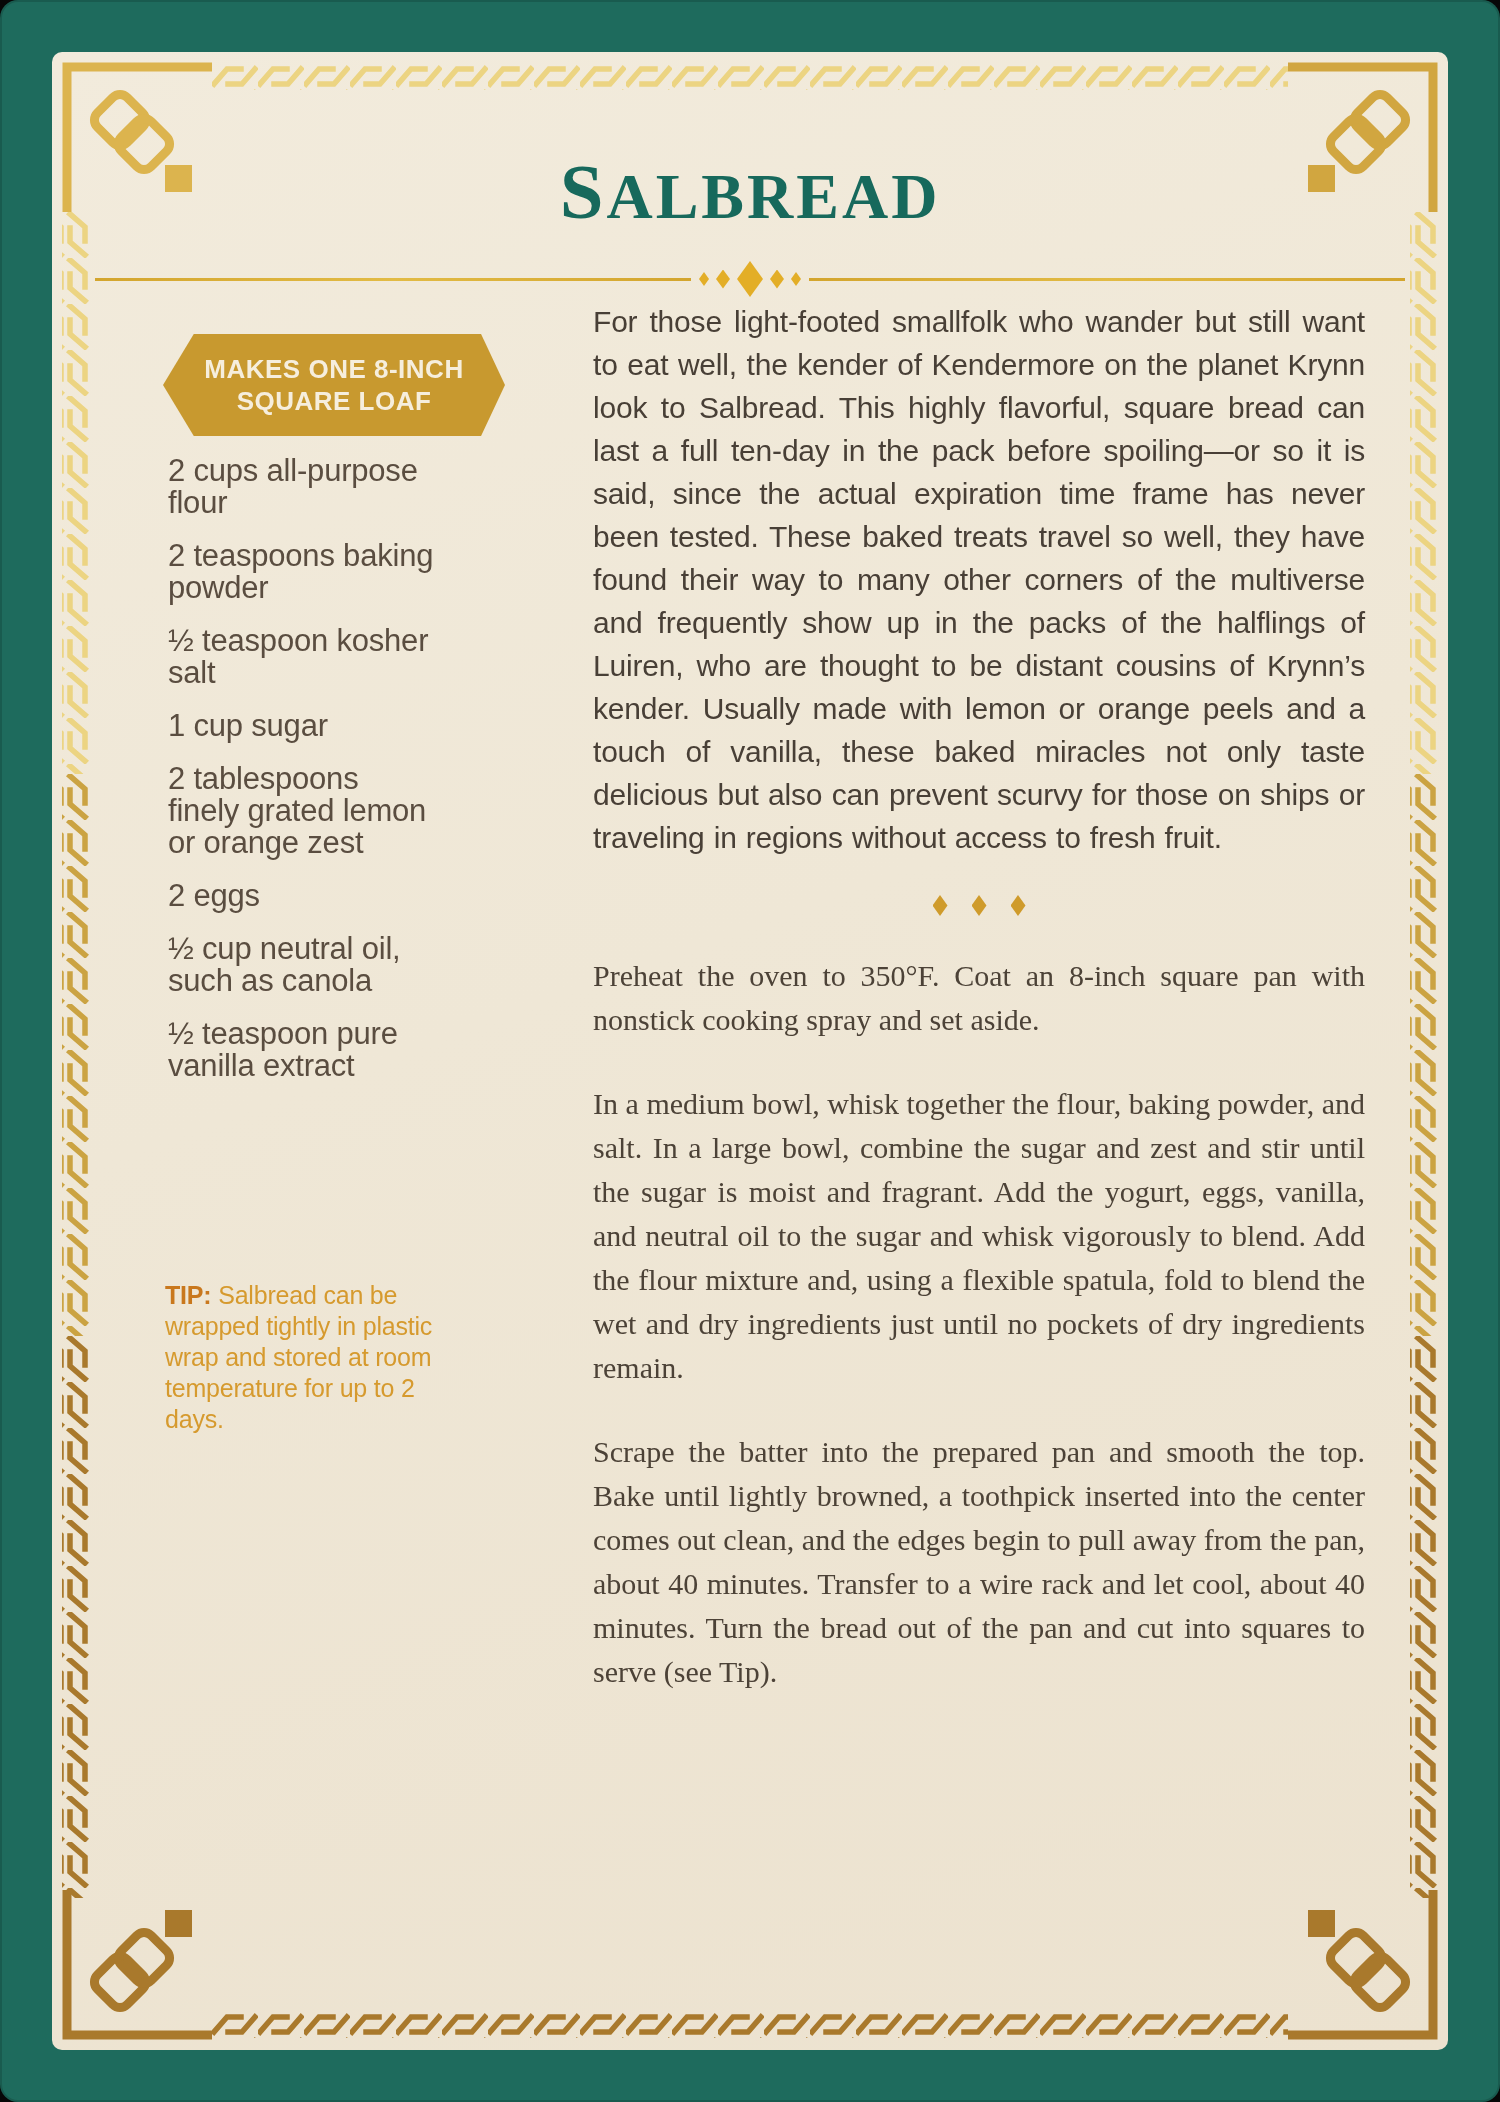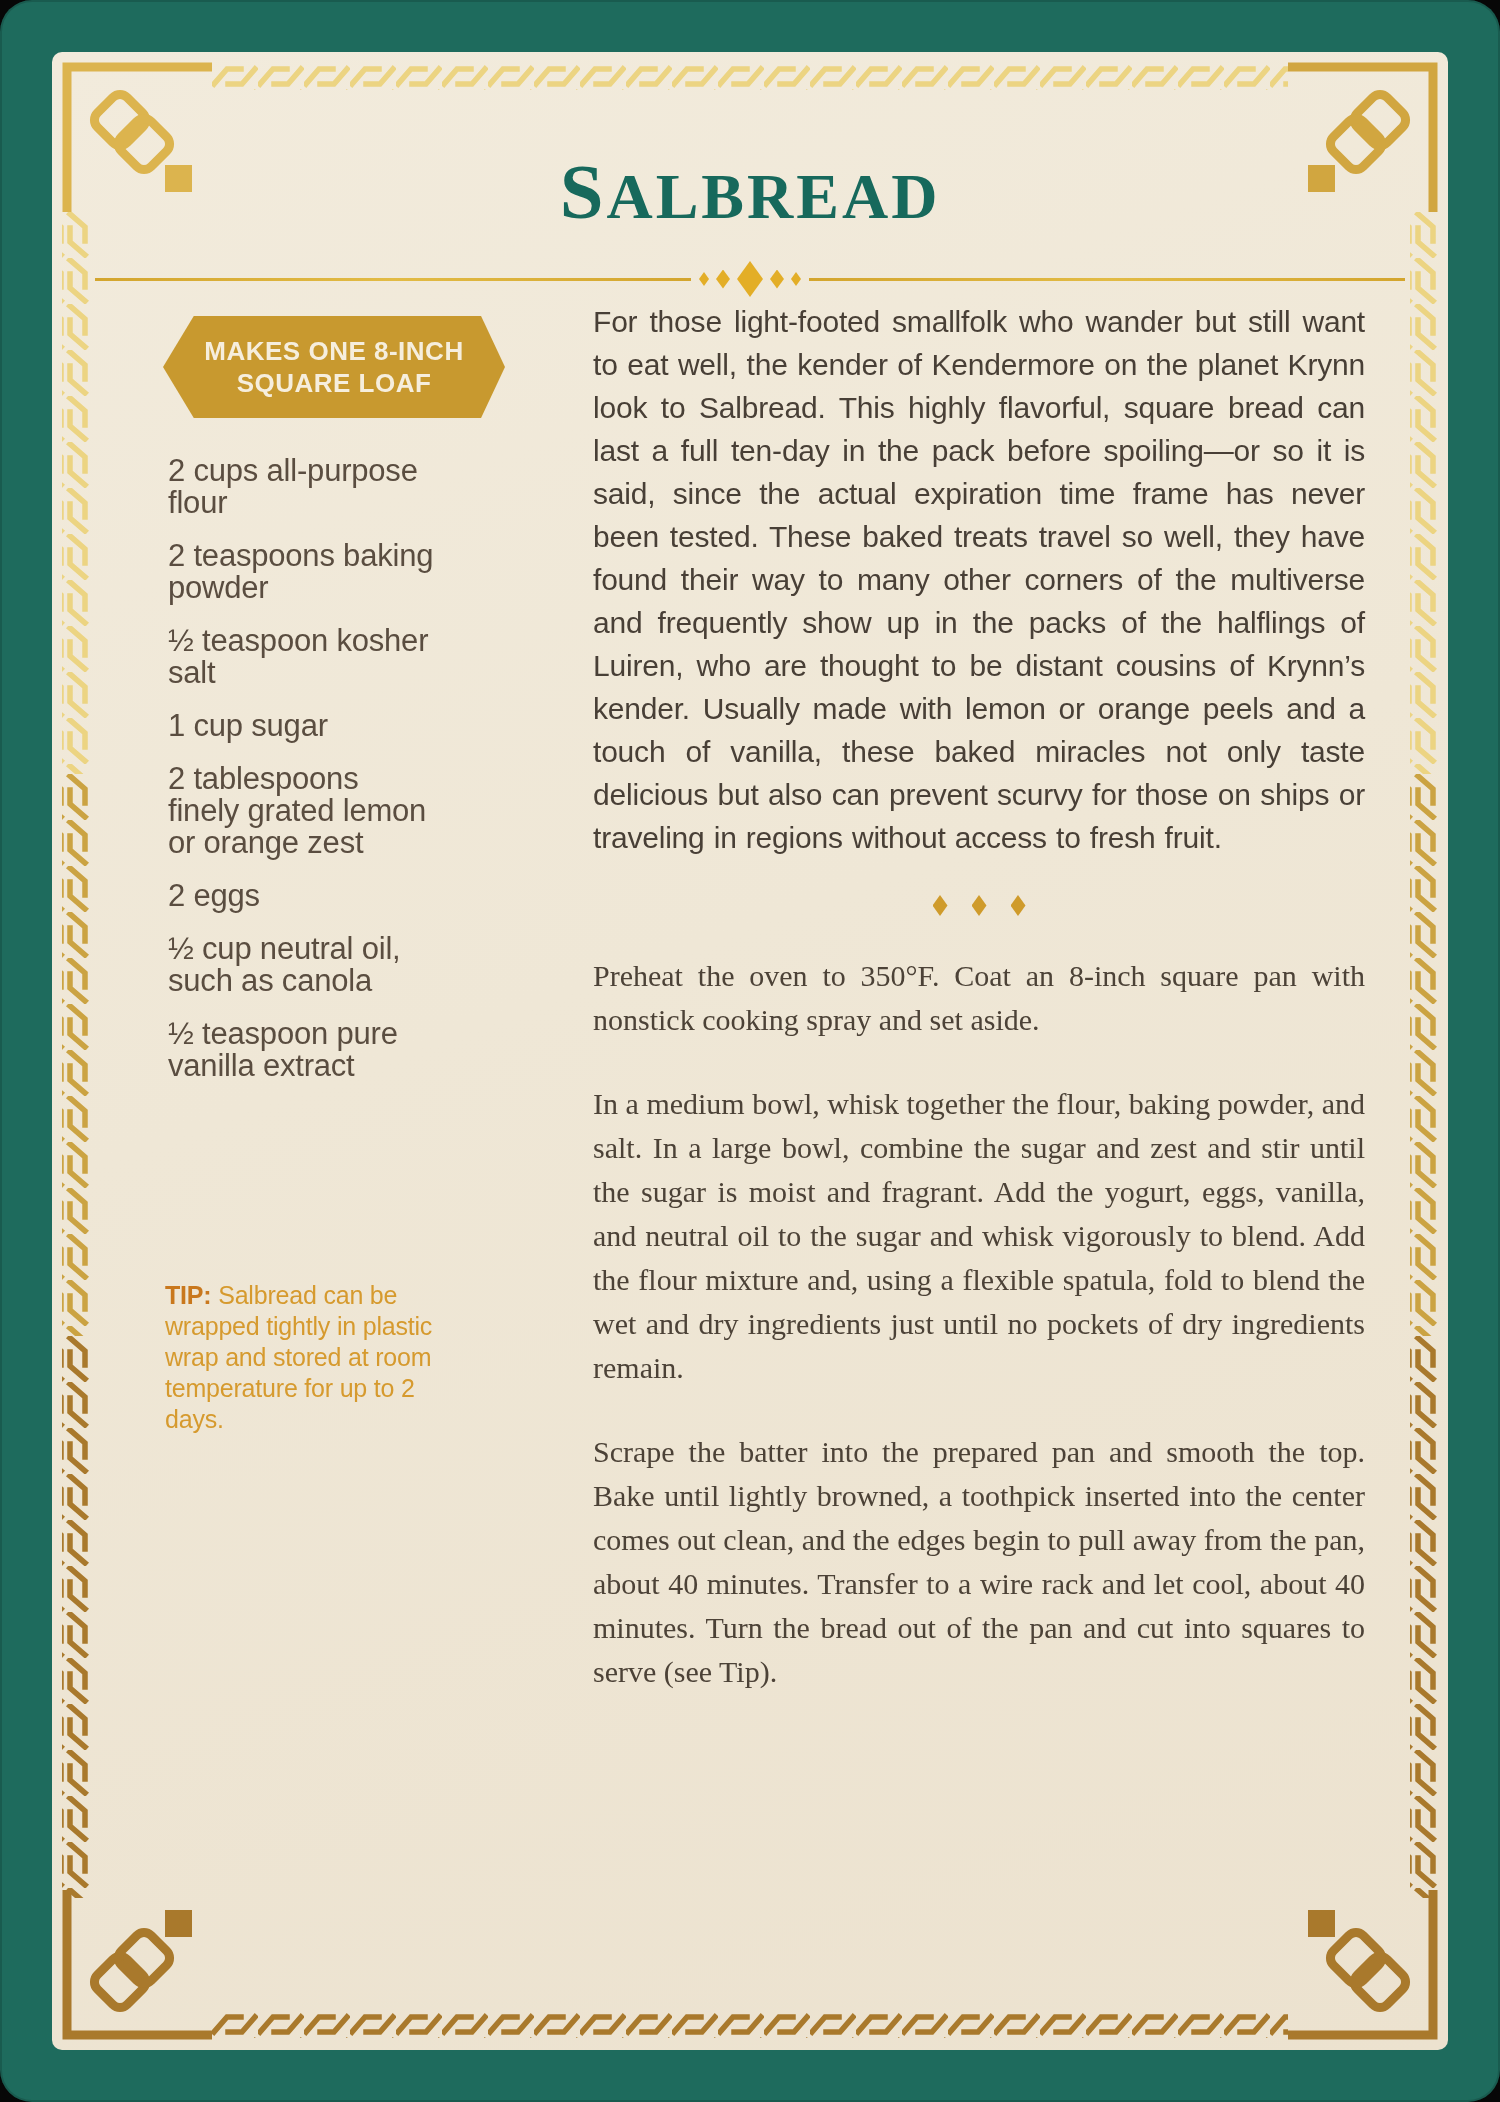--- a/index.html
+++ b/index.html
@@ -1,20 +1,20 @@
 <!DOCTYPE html>
 <html><head>
 <meta charset="utf-8">
 <style>
   html,body{margin:0;padding:0;background:#070707;}
   body{width:1500px;height:2102px;position:relative;overflow:hidden;
        font-family:"Liberation Sans",sans-serif;}
 
   
-  .card{position:absolute;inset:0;background:#1e6b5d;border-radius:32px;
+  .card{position:absolute;inset:0;background:#1e6b5d;border-radius:18px;
         box-shadow:inset 0 0 0 2px rgba(0,0,0,.15);}
   .card-inner{position:absolute;left:52px;top:52px;right:52px;bottom:52px;
         background:linear-gradient(160deg,#f2ebdc 0%,#efe7d6 45%,#ece2cf 100%);
         border-radius:10px;}
 
   
   .corner{position:absolute;width:150px;height:150px;}
   .corner.tl{left:62px;top:62px;}
   .corner.tr{left:1288px;top:62px;transform:scaleX(-1);}
   .corner.bl{left:62px;top:1890px;transform:scaleY(-1);}
@@ -39,21 +39,21 @@
            display:flex;align-items:center;}
   .divider .rule{flex:1;height:3px;
            background:linear-gradient(to right,#d3a52e,#e2bb45,#d3a52e);}
   .dcluster{display:flex;align-items:center;gap:7px;margin:0 8px;}
   .dia{background:#e3ae27;clip-path:polygon(50% 0,100% 50%,50% 100%,0 50%);}
   .dia.s1{width:10px;height:14px;}
   .dia.s2{width:14px;height:19px;}
   .dia.s3{width:26px;height:36px;}
 
   
-  .badge{position:absolute;left:163px;top:316px;width:342px;height:102px;
+  .badge{position:absolute;left:163px;top:334px;width:342px;height:102px;
          background:#c8992f;
          clip-path:polygon(0 50%,9% 0,93% 0,100% 50%,93% 100%,9% 100%);
          display:flex;flex-direction:column;align-items:center;justify-content:center;
          color:#f6eedd;font-weight:bold;font-size:26px;line-height:32px;
          letter-spacing:.5px;text-align:center;}
 
   .ingredients{position:absolute;left:165px;top:452px;width:266px;
          list-style:none;margin:3px;padding:0;
          font-size:31px;line-height:32px;letter-spacing:-.2px;color:#5a4d40;}
   .ingredients li{margin-bottom:21px;}

